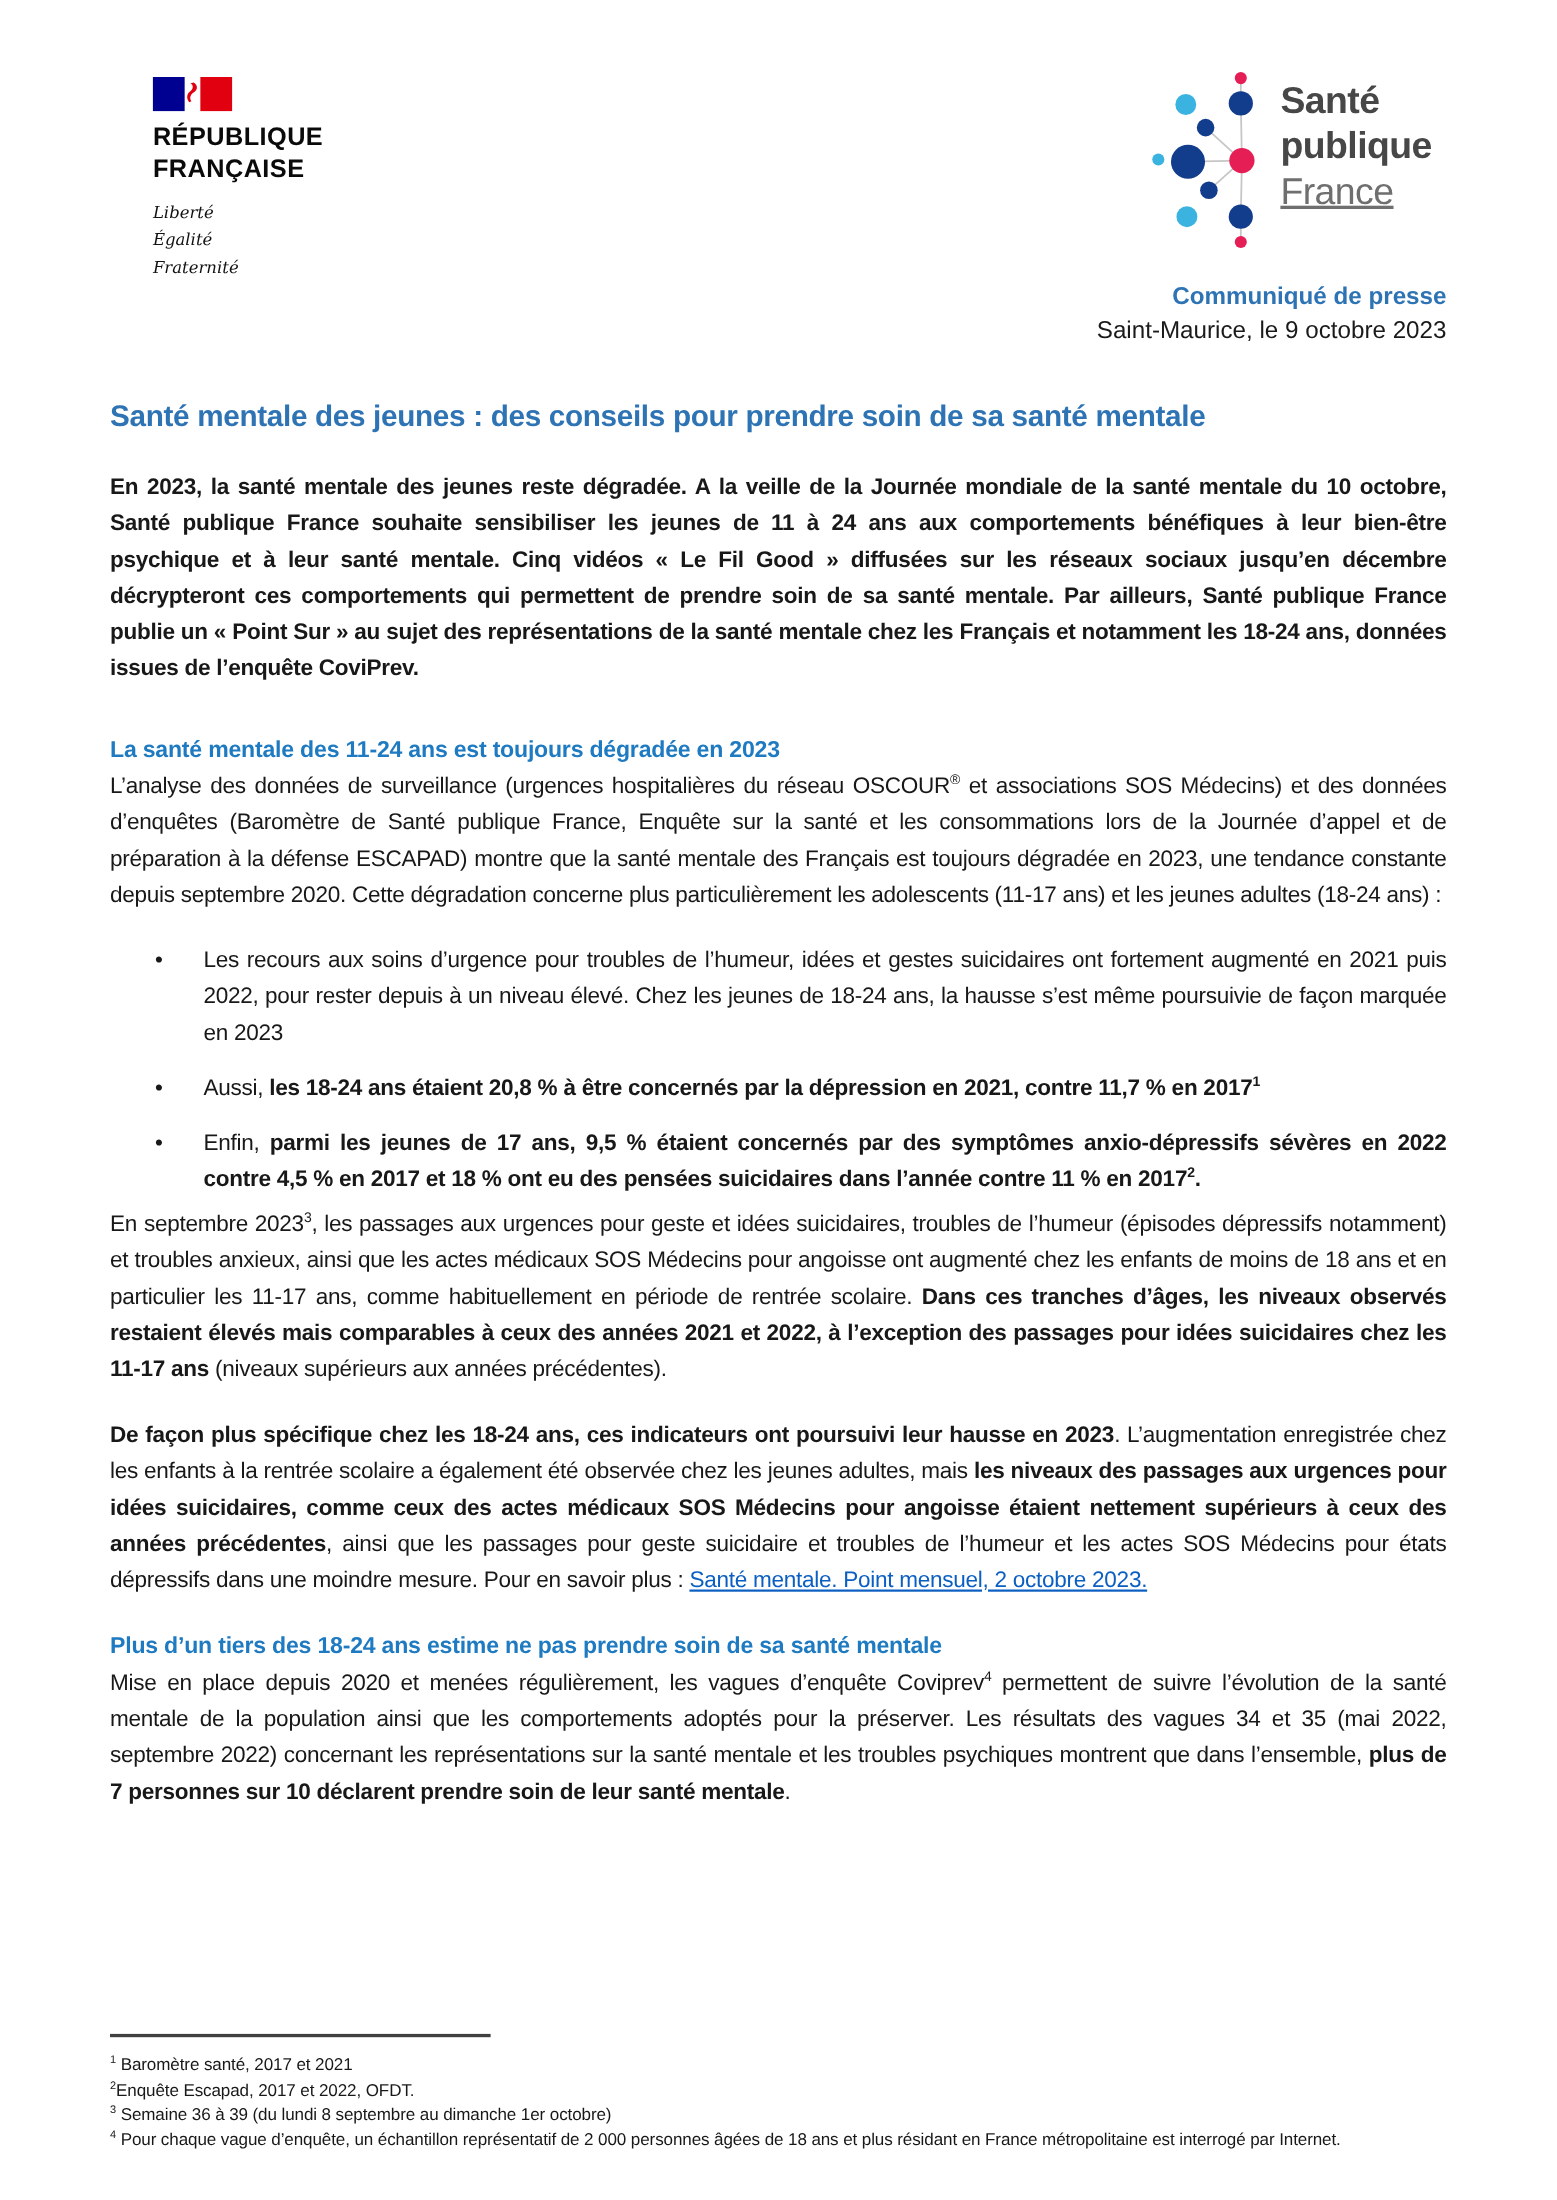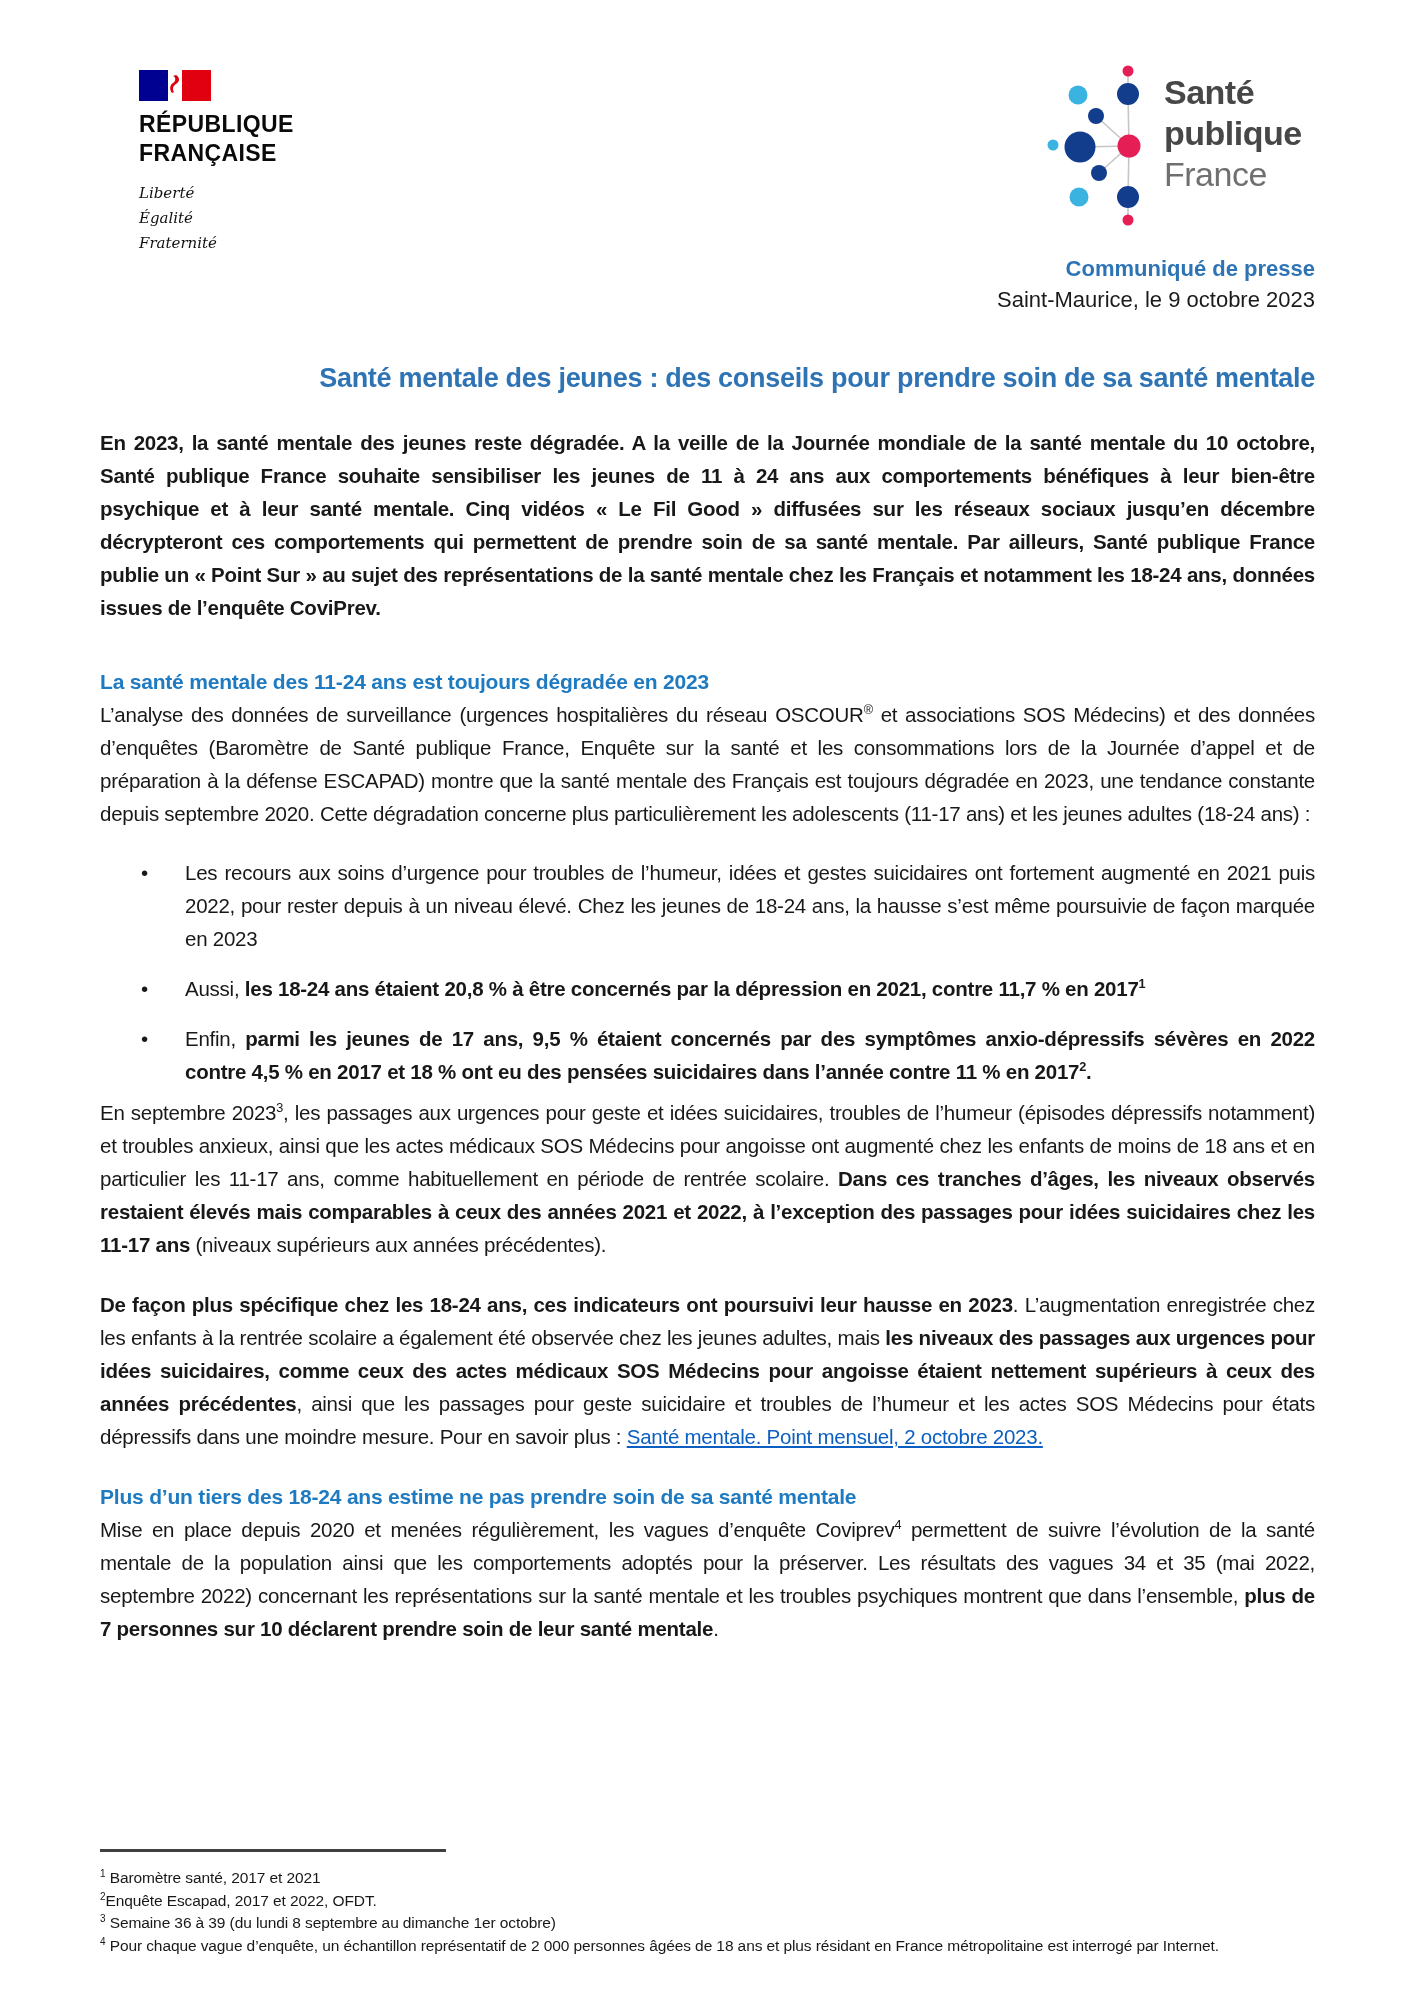--- a/index.html
+++ b/index.html
@@ -18,30 +18,30 @@
   .rf-name { margin-top:9px; font-weight:bold; font-size:23px; line-height:29px;
              letter-spacing:0.4px; color:#0a0a0a; }
   .rf-motto { margin-top:13px; font-family:"DejaVu Serif", serif; font-style:italic;
               font-size:15px; line-height:25px; color:#111111; }
 
   
   .spf-logo { position:absolute; left:1035px; top:58px; display:flex; }
   .spf-text { margin-left:14px; margin-top:14px; font-size:34px; line-height:41px;
               letter-spacing:-0.5px; }
   .spf-bold  { font-weight:bold; color:#474747; }
-  .spf-light { font-weight:normal; color:#6f6f6f; }
+  .spf-light { font-weight:normal; color:#6f6f6f;text-decoration:underline; }
 
   
   .press-block { position:absolute; right:100px; top:253px; text-align:right; }
   .press-label { color:#2E74B5; font-weight:bold; font-size:22px; line-height:31px;text-align:right; }
   .press-date  { color:#1a1a1a; font-size:22px; line-height:31px; }
 
   
   .content { position:absolute; left:100px; top:0; width:1215px; }
-  .doc-title { margin:0; padding-top:361px; text-align:right; color:#2E74B5;
+  .doc-title { margin:0; padding-top:361px; text-align:left; color:#2E74B5;
                font-size:27px; line-height:34px; font-weight:bold; letter-spacing:-0.3px; }
   .body { margin:0; font-size:20.5px; line-height:33px; text-align:justify;
           letter-spacing:-0.25px; color:#181818; }
   .intro { margin-top:31px; font-weight:bold; }
   .section { margin:41px 0 0 0; color:#1E7AC1; font-size:21px; line-height:33px;
              font-weight:bold; letter-spacing:-0.2px; }
   .bullets { list-style:none; margin:26px 0 0 0; padding:0; }
   .bullets li { position:relative; padding-left:85px; }
   .bullets li + li { margin-top:17px; }
   .bullets li::before { content:"\2022"; position:absolute; left:41px; top:0; }

